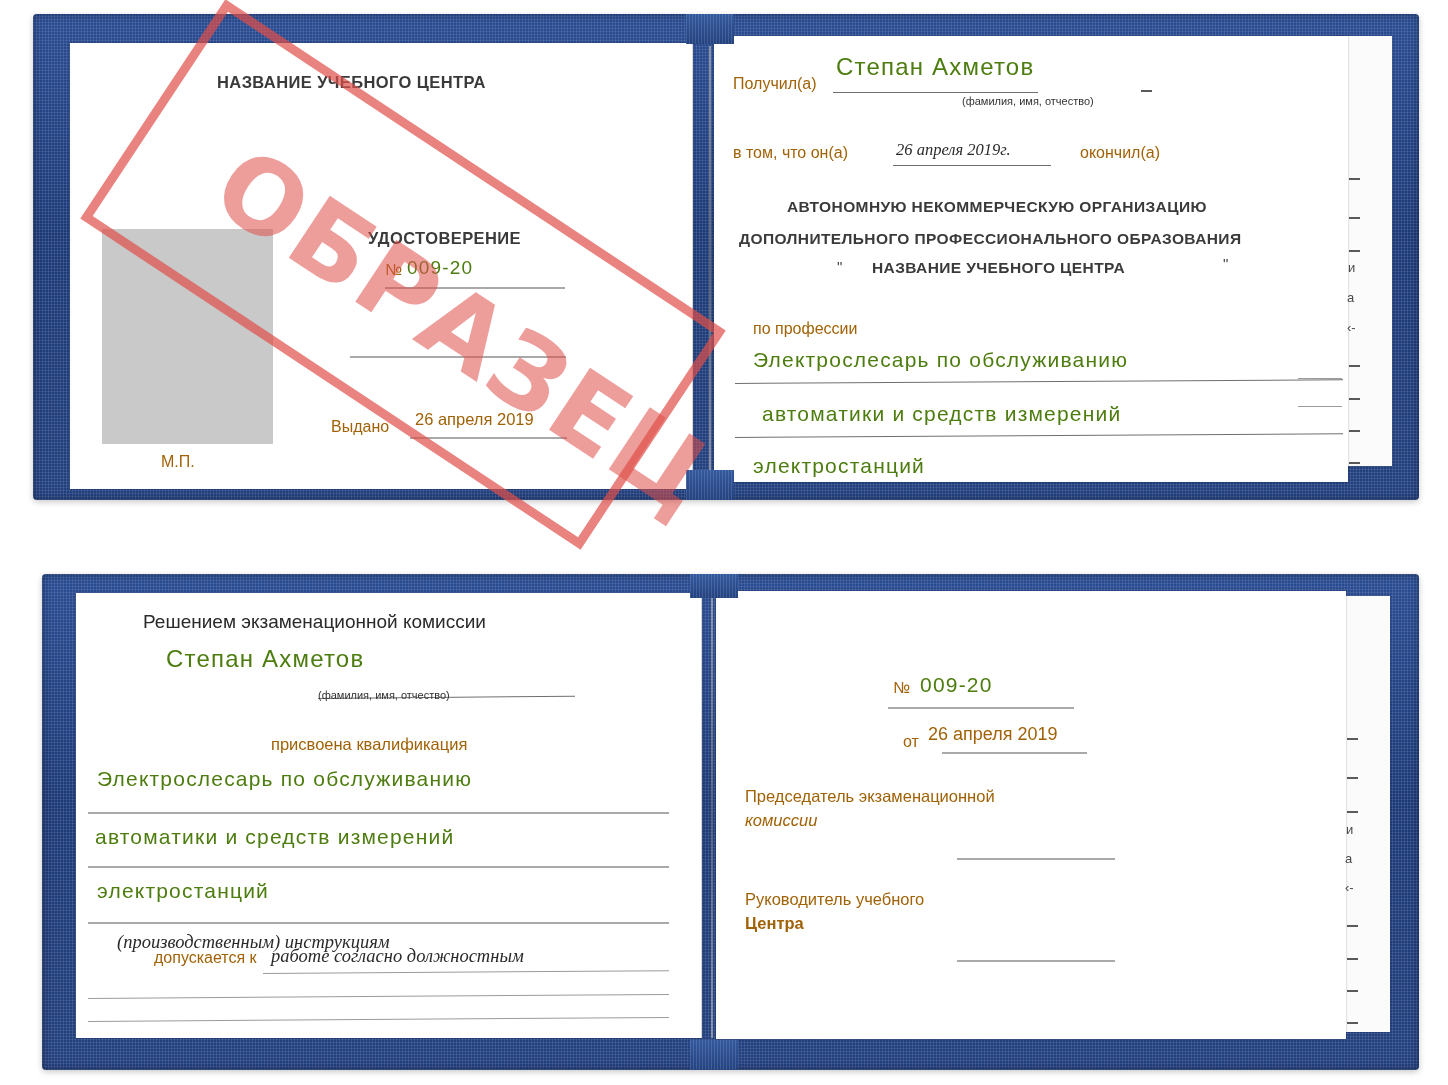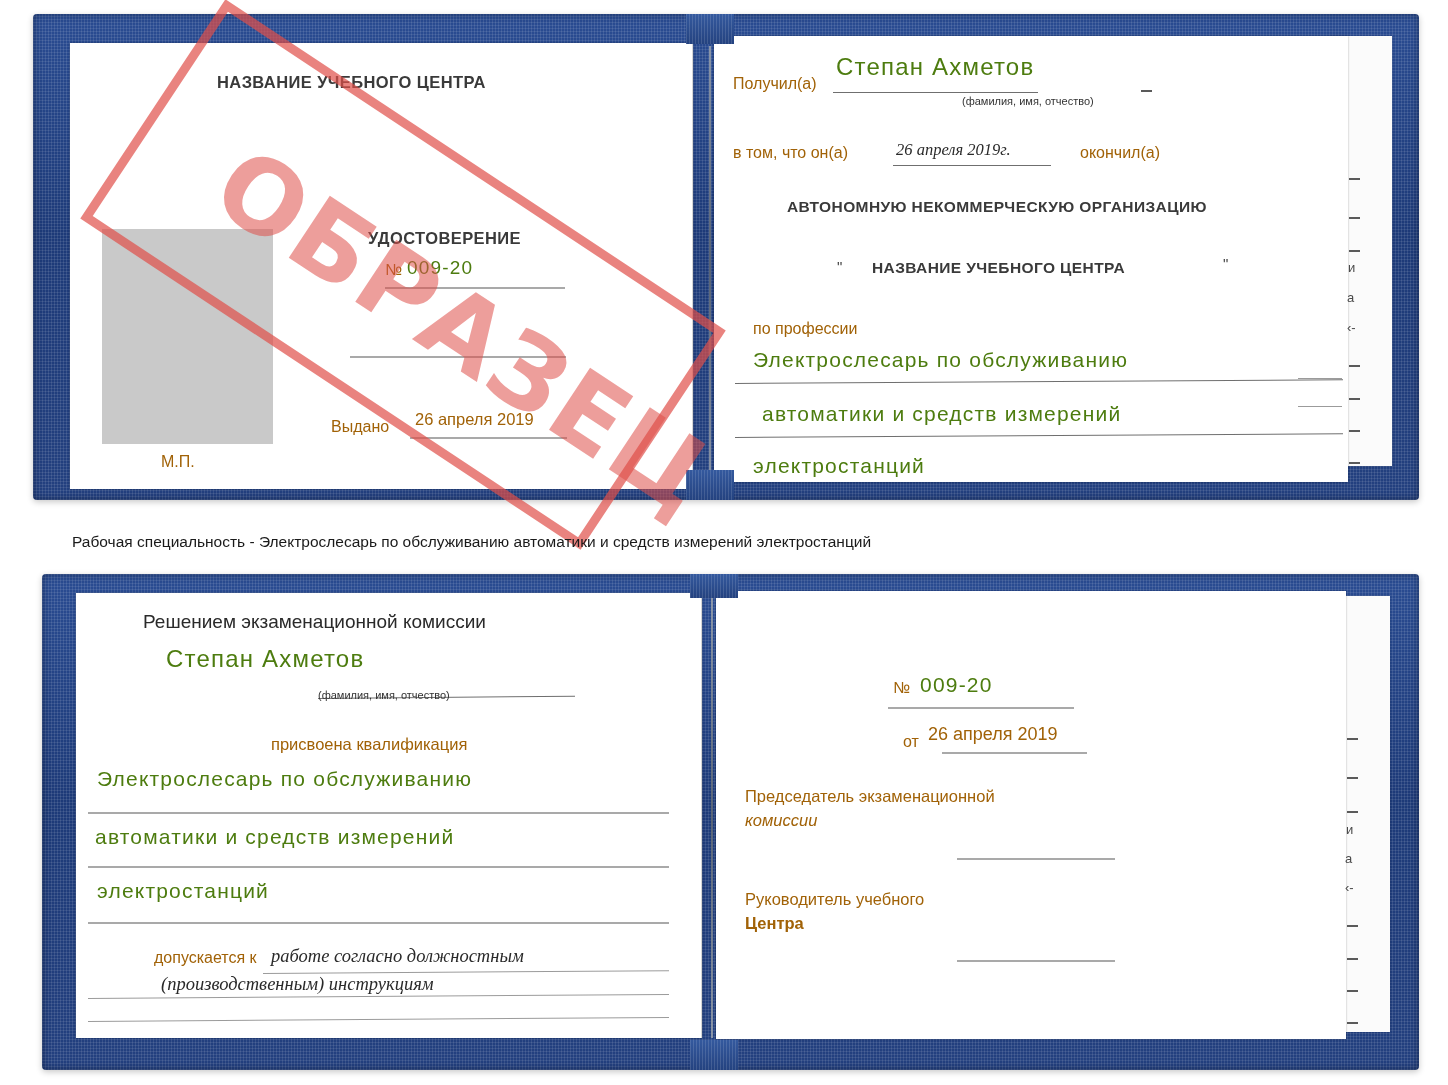--- a/index.html
+++ b/index.html
@@ -181,20 +181,21 @@
   <div class="rule dark" style="left:833px; top:92px; width:205px;"></div>
   <div class="t small" style="left:962px; top:95px;">(фамилия, имя, отчество)</div>
   <div class="edge-dash" style="left:1141px; top:90px;"></div>
 
   <div class="t" style="left:733px; top:144px; font-size:16px;">в том, что он(а)</div>
   <div class="t hand-it" style="left:896px; top:141px; font-size:16.5px;">26 апреля 2019г.</div>
   <div class="rule dark" style="left:893px; top:165px; width:158px;"></div>
   <div class="t" style="left:1080px; top:144px; font-size:16px;">окончил(а)</div>
 
   <div class="t caps" style="left:787px; top:198px; font-size:15.5px;">АВТОНОМНУЮ НЕКОММЕРЧЕСКУЮ ОРГАНИЗАЦИЮ</div>
+  <div class="t caps" style="left:739px; top:230px; font-size:15.5px;">ДОПОЛНИТЕЛЬНОГО ПРОФЕССИОНАЛЬНОГО ОБРАЗОВАНИЯ</div>
   <div class="t" style="left:837px; top:259px; font-size:15px; color:#444;">"</div>
   <div class="t caps" style="left:872px; top:259px; font-size:15.5px;">НАЗВАНИЕ УЧЕБНОГО ЦЕНТРА</div>
   <div class="t" style="left:1223px; top:256px; font-size:15px; color:#444;">"</div>
 
   <div class="t" style="left:753px; top:320px; font-size:16px;">по профессии</div>
 
   <div class="t hand" style="left:753px; top:348px; font-size:21px;">Электрослесарь по обслуживанию</div>
   <div class="rule dark" style="left:735px; top:383px; width:608px; transform:rotate(-0.35deg); transform-origin:left center;"></div>
 
   <div class="t hand" style="left:762px; top:402px; font-size:21px;">автоматики и средств измерений</div>
@@ -214,21 +215,20 @@
   <div class="edge-dash" style="left:1349px; top:462px;"></div>
   <div class="rule" style="left:1298px; top:378px; width:44px;"></div>
   <div class="rule" style="left:1298px; top:406px; width:44px;"></div>
 
   <div class="stamp" style="left:95px; top:18px; width:620px; height:530px;">
     <div class="stamp-frame" style="left:8px; top:125px; width:600px; height:263px; transform:rotate(33.5deg); transform-origin:center center;"></div>
     <div class="stamp-text" style="left:96px; top:215px; width:430px; text-align:center; font-size:102px;
                 transform:rotate(33.5deg); transform-origin:center center;">ОБРАЗЕЦ</div>
   </div>
 
-  <div class="caption" style="left:72px; top:531px; width:1020px;">Рабочая специальность - Электрослесарь по обслуживанию автоматики и средств измерений электростанций</div>
 
   <div class="book" style="left:42px; top:574px; width:1377px; height:496px;">
     <div class="book-inner-shadow"></div>
   </div>
 
   <div class="back-sheet" style="left:1328px; top:596px; width:62px; height:436px;"></div>
 
   <div class="page-paper left" style="left:76px; top:593px; width:625px; height:445px;"></div>
   <div class="page-paper" style="left:716px; top:591px; width:630px; height:448px;"></div>
 
@@ -249,21 +249,21 @@
 
   <div class="t hand" style="left:95px; top:825px; font-size:21px;">автоматики и средств измерений</div>
   <div class="rule thick" style="left:88px; top:866px; width:581px;"></div>
 
   <div class="t hand" style="left:97px; top:879px; font-size:21px;">электростанций</div>
   <div class="rule thick" style="left:88px; top:922px; width:581px;"></div>
 
   <div class="t" style="left:118px; top:949px; font-size:16px;margin-left:36px;">допускается к</div>
   <div class="t hand-it" style="left:271px; top:946px; font-size:18.5px;">работе согласно должностным</div>
   <div class="rule" style="left:263px; top:973px; width:406px; transform:rotate(-0.4deg); transform-origin:left center;"></div>
-  <div class="t hand-it" style="left:117px; top:974px; font-size:18.5px;margin-left:44px;">(производственным) инструкциям</div>
+  <div class="t hand-it" style="left:117px; top:932px; font-size:18.5px;">(производственным) инструкциям</div>
   <div class="rule" style="left:88px; top:998px; width:581px; transform:rotate(-0.4deg); transform-origin:left center;"></div>
   <div class="rule" style="left:88px; top:1021px; width:581px; transform:rotate(-0.4deg); transform-origin:left center;"></div>
 
 
   <div class="t" style="left:893px; top:679px; font-size:16px;">№</div>
   <div class="t hand" style="left:920px; top:673px; font-size:21px;">009-20</div>
   <div class="rule thick" style="left:888px; top:707px; width:186px;"></div>
 
   <div class="t" style="left:903px; top:733px; font-size:16px;">от</div>
   <div class="t" style="left:928px; top:725px; font-size:18px;">26 апреля 2019</div>

